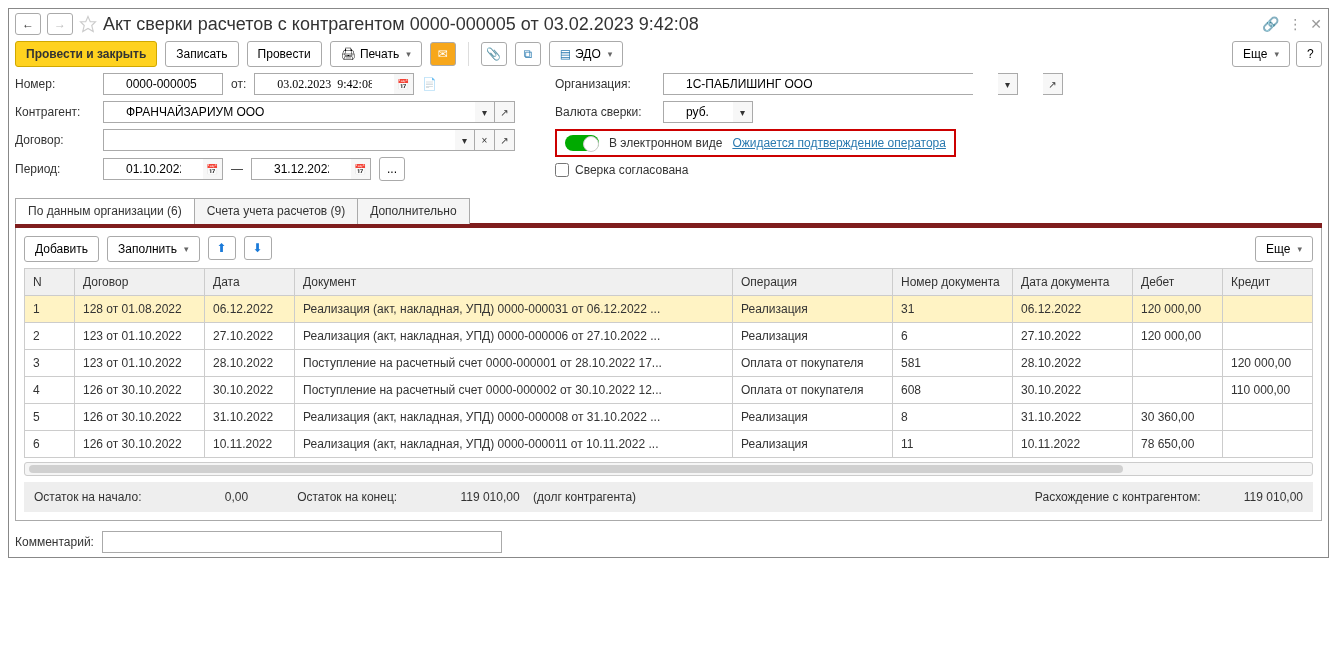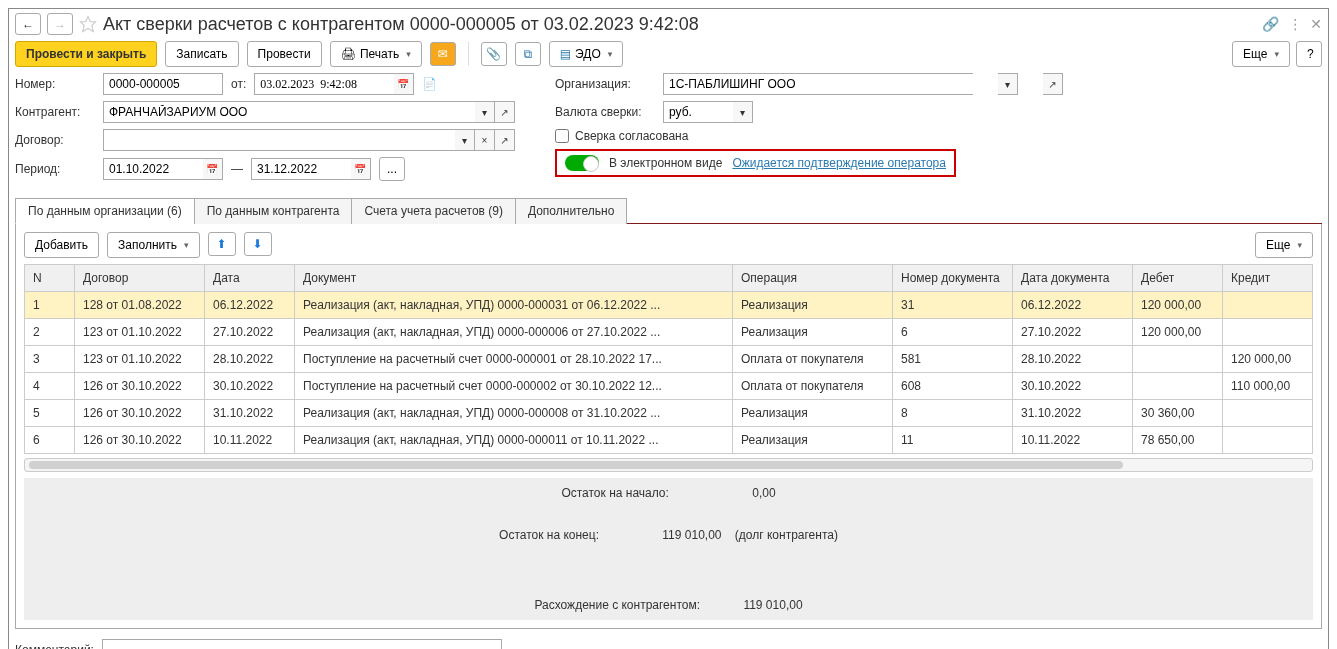--- a/index.html
+++ b/index.html
@@ -12,47 +12,47 @@
   .header-right { margin-left: auto; display: flex; align-items: center; gap: 8px; }
   .ico-gray { color: #999; cursor: pointer; font-size: 14px; }
   .toolbar { display: flex; align-items: center; gap: 8px; margin-bottom: 6px; }
   .btn { border: 1px solid #aaa; background: #fff; padding: 12px 10px; height: 24px; border-radius: 3px; cursor: pointer; display: inline-flex; align-items: center; gap: 4px; }
   .btn-yellow { background: #ffd21f; border-color: #d0a800; font-weight: bold; color: #333; }
   .btn-icon { width: 26px; justify-content: center; padding: 0; }
   .btn-mail { background: #f7a71b; color: #fff; }
   .dropdown-caret::after { content: "▾"; font-size: 9px; margin-left: 3px; color: #666; }
   .form-row { display: flex; align-items: center; gap: 8px; margin-bottom: 6px; }
   .label { min-width: 80px; }
-  .input { border: 1px solid #aaa; height: 22px; padding: 2px 5px; background: #fff; }
+  .input { border: 1px solid #aaa; height: 22px; padding: 2px 22px; background: #fff; }
   .input-group { display: flex; align-items: stretch; }
   .input-group .input { border-right: none; }
   .ig-btn { border: 1px solid #aaa; width: 20px; background: #f7f7f7; display: flex; align-items: center; justify-content: center; font-size: 10px; cursor: pointer; border-left: none; }
   .ig-btn + .ig-btn { }
   .sep { width: 1px; background: #ddd; height: 24px; margin: 0 4px; }
   .toggle { position: relative; width: 34px; height: 16px; border-radius: 8px; background: #0a0; display: inline-block; vertical-align: middle; }
   .toggle::after { content: ""; position: absolute; width: 14px; height: 14px; border-radius: 50%; background: #fff; top: 1px; left: 18px; border: 1px solid #ccc; }
   .red-box { border: 2px solid #c00; padding: 4px 8px; display: flex; align-items: center; gap: 10px; }
   .link { color: #2a7ab0; text-decoration: underline; cursor: pointer; }
   .checkbox { display: inline-flex; align-items: center; gap: 6px; }
   .checkbox input { width: 14px; height: 14px; }
-  .tabs { display: flex; border-bottom: 1px solid #7f1d1d; margin-top: 10px; }
+  .tabs { display: flex; border-bottom: 5px solid #7f1d1d; margin-top: 10px; }
   .tab { padding: 5px 12px; border: 1px solid #aaa; border-bottom: none; background: #f5f5f5; margin-right: -1px; cursor: pointer; position: relative; top: 1px; }
   .tab.active { background: #fff; border-bottom: 1px solid #fff; }
   .pane { border: 1px solid #aaa; border-top: none; padding: 8px; }
   .pane-toolbar { display: flex; gap: 8px; margin-bottom: 6px; }
   .btn-arrow { width: 28px; color: #1a7ad9; }
   .table { width: 100%; border-collapse: collapse; }
   .table th, .table td { border: 1px solid #ccc; padding: 6px 8px; text-align: left; white-space: nowrap; overflow: hidden; text-overflow: ellipsis; }
   .table th { background: #f0f0f0; font-weight: normal; }
   .row-sel td { background: #fff3c4; }
   .col-n { width: 50px; text-align: right; }
   .col-debit, .col-credit { text-align: right; }
   .scrollbar { height: 14px; border: 1px solid #ccc; background: #f5f5f5; margin-top: 4px; position: relative; border-radius: 3px; }
   .scrollbar .thumb { position: absolute; left: 4px; top: 2px; height: 8px; width: 85%; background: #d0d0d0; border-radius: 4px; }
-  .totals { display: flex; align-items: center; gap: 28px; background: #eee; padding: 8px 10px; margin-top: 6px; flex-direction: column; }
+  .totals { display: flex; align-items: center; gap: 49px; background: #eee; padding: 8px 10px; margin-top: 6px; }
   .totals .spacer { flex: 1; }
   .totals .val { margin-left: 10px; }
   .comment-row { display: flex; align-items: center; gap: 8px; margin-top: 10px; }
 </style>
 </head>
 <body>
 
 <div class="window">
 
   <div class="header-row">
@@ -150,38 +150,37 @@
         </div>
       </div>
       <div class="form-row">
         <span style="min-width:100px;">Валюта сверки:</span>
         <div class="input-group">
           <input class="input" style="width: 70px;" value="руб.">
           <div class="ig-btn">▾</div>
         </div>
       </div>
       <div class="form-row">
+        <div class="red-box">
+          <span class="toggle"></span>
+          <span>В электронном виде</span>
+          <a class="link">Ожидается подтверждение оператора</a>
+        </div>
+      </div>
+      <div class="form-row">
         <label class="checkbox">
           <input type="checkbox" style="">
           <span>Сверка согласована</span>
         </label>
       </div>
-      <div class="form-row">
-        <div class="red-box">
-          <span class="toggle"></span>
-          <span>В электронном виде</span>
-          <a class="link">Ожидается подтверждение оператора</a>
-        </div>
-      </div>
     </div>
   </div>
 
   <div class="tabs">
     <div class="tab active">По данным организации (6)</div>
-    <div class="tab">По данным контрагента</div>
     <div class="tab">Счета учета расчетов (9)</div>
     <div class="tab">Дополнительно</div>
   </div>
 
   <div class="pane">
     <div class="pane-toolbar">
       <button class="btn">Добавить</button>
       <button class="btn dropdown-caret">Заполнить</button>
       <button class="btn btn-icon btn-arrow">⬆</button>
       <button class="btn btn-icon btn-arrow">⬇</button>

